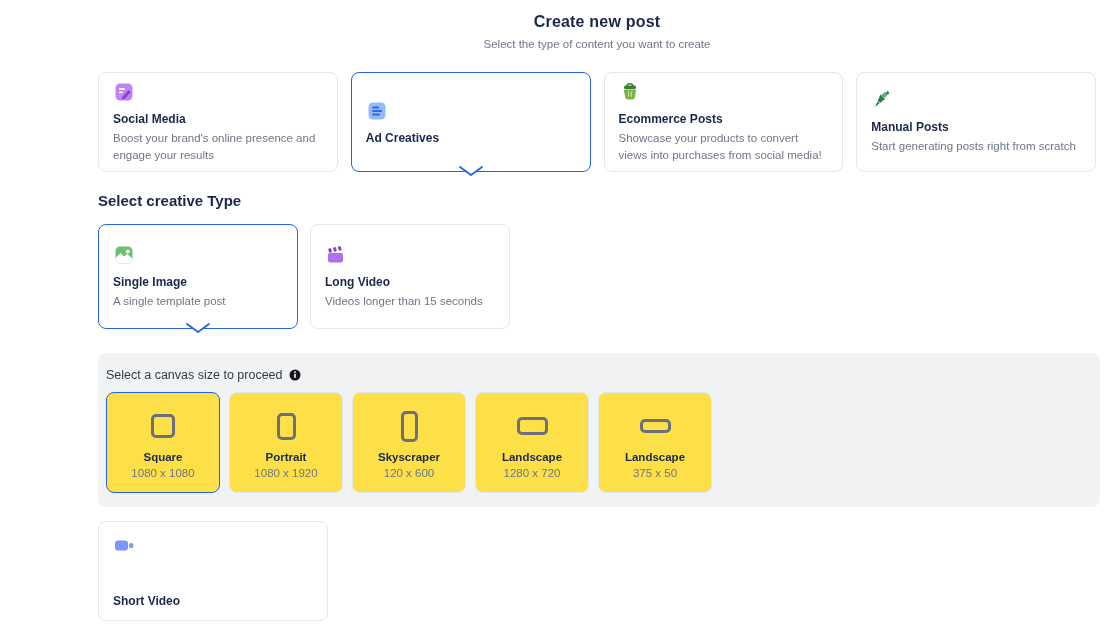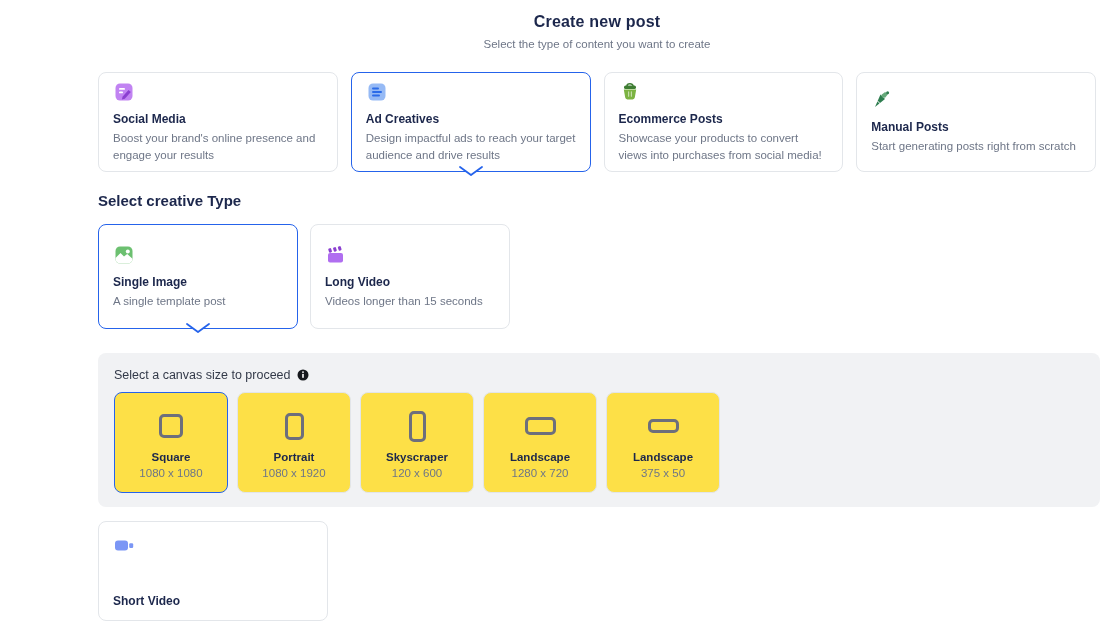--- a/index.html
+++ b/index.html
@@ -24,21 +24,21 @@
   .opt-title { margin-top:9px; font-size:12px; font-weight:700; color:#1c274c; }
   .opt-desc { margin-top:4px; font-size:11.5px; line-height:1.4; color:#6e7687; }
   .notch { position:absolute; left:50%; bottom:-10px; transform:translateX(-50%); }
 
   
   .sec-heading { margin-top:20px; font-size:15px; font-weight:700; color:#1c274c; }
   .creative-row { display:flex; gap:12px; margin-top:15px; }
 
   
   .canvas-panel { margin-top:24px; background:#f1f2f4; border-radius:8px;
-                  padding:15px 15px 14px 16px; width:1002px; }
+                  padding:15px 15px 14px 8px; width:1002px; }
   .canvas-label-row { display:flex; align-items:center; gap:6px; }
   .canvas-label { font-size:12.5px; color:#333a49; }
   .canvas-row { display:flex; gap:9px; margin-top:10px; }
   .size-card { width:114px; height:101px; background:#fde047; border:1px solid #e2e5e9;
                border-radius:8px; padding-top:17px; display:flex; flex-direction:column;
                align-items:center; cursor:pointer; }
   .size-card.selected { border:1.5px solid #2563eb; }
   .shape-area { height:32px; display:flex; align-items:center; justify-content:center; }
   .shape { border:3px solid #6d6f7c; border-radius:5px; background:transparent; }
   .shape.square { width:24px; height:24px; }
@@ -80,21 +80,20 @@
     <div class="opt-card type-card selected">
       <span class="icon-wrap">
         <svg width="22" height="22" viewBox="0 0 22 22">
           <rect x="2.5" y="2.5" width="17" height="17" rx="4.5" fill="#96baf5"></rect>
           <rect x="6" y="6.5" width="7" height="2" rx="1" fill="#2b6be8"></rect>
           <rect x="6" y="10" width="10" height="2" rx="1" fill="#2b6be8"></rect>
           <rect x="6" y="13.5" width="8" height="2" rx="1" fill="#2b6be8"></rect>
         </svg>
       </span>
       <div class="opt-title">Ad Creatives</div>
-      <div class="opt-desc">Design impactful ads to reach your target audience and drive results</div>
       <span class="notch">
         <svg width="26" height="11" viewBox="0 0 26 11">
           <path d="M2 1 L13 9 L24 1" fill="#ffffff" stroke="#2563eb" stroke-width="1.8" stroke-linecap="round" stroke-linejoin="round"></path>
         </svg>
       </span>
     </div>
 
     <div class="opt-card type-card">
       <span class="icon-wrap">
         <svg width="22" height="22" viewBox="0 0 22 22">

